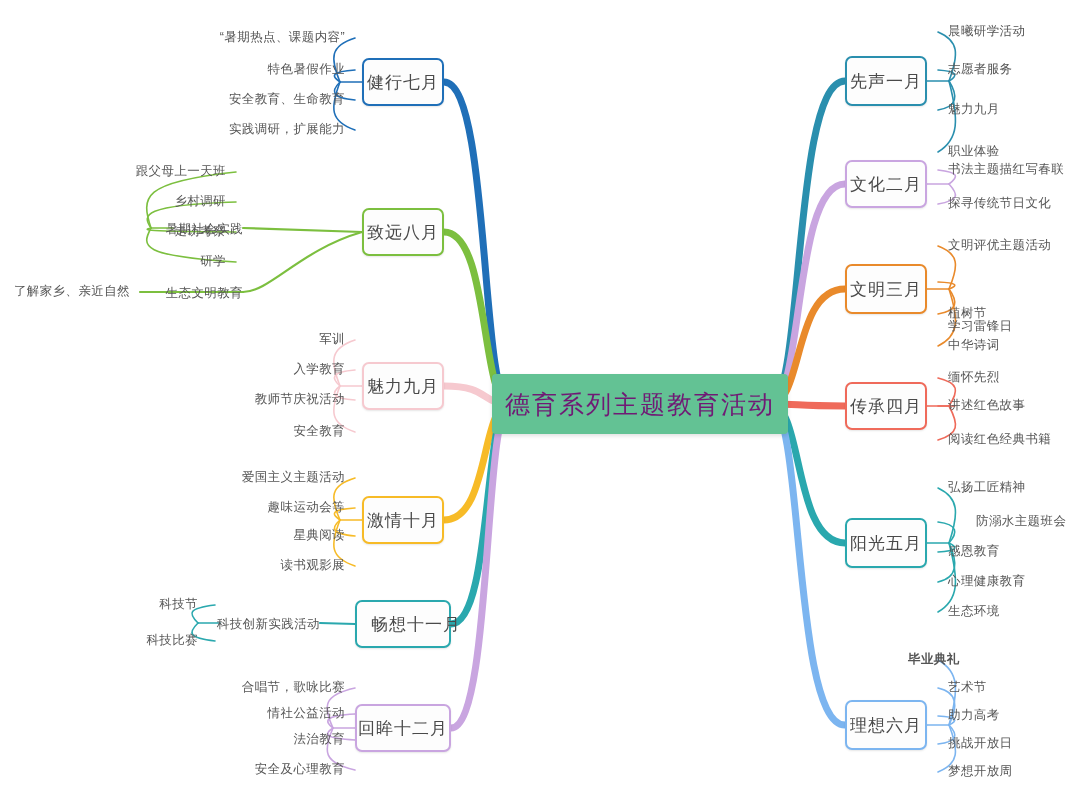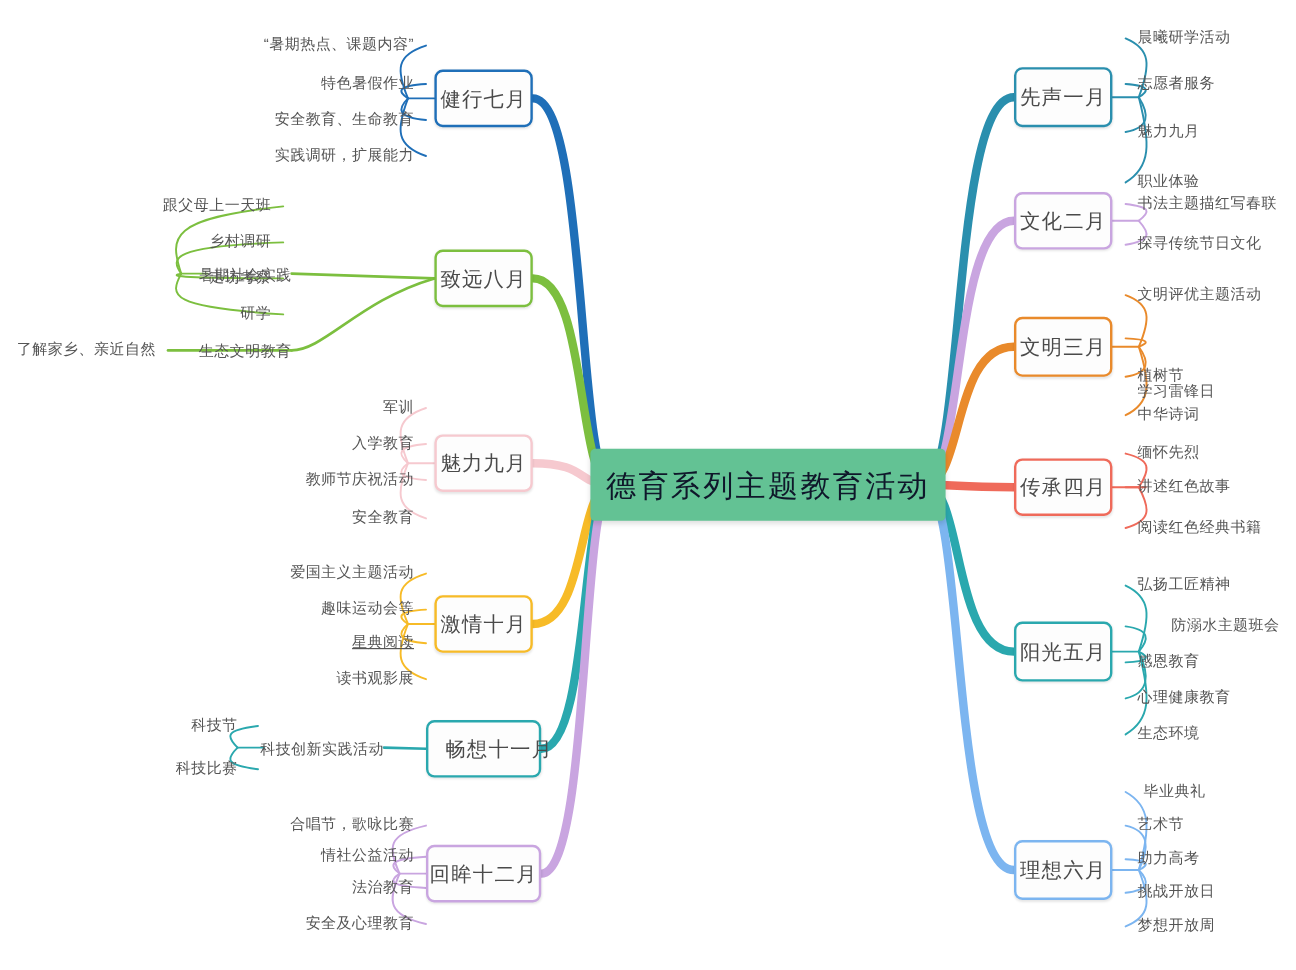--- a/index.html
+++ b/index.html
@@ -7,21 +7,21 @@
        font-family:"Liberation Sans","DejaVu Sans",sans-serif;}
   #canvas{position:absolute;inset:0;width:1080px;height:808px;}
   svg.wires{position:absolute;left:0;top:0;width:1080px;height:808px;pointer-events:none;}
 
   .node{position:absolute;box-sizing:border-box;background:#fdfdfd;border:2px solid #888;
         border-radius:7px;display:flex;align-items:center;justify-content:center;
         color:#4a4a4a;font-size:17px;letter-spacing:1px;white-space:nowrap;
         box-shadow:0 1px 2px rgba(0,0,0,.10);}
 
   .center-node{position:absolute;background:#63c294;border-radius:4px;display:flex;
-        align-items:center;justify-content:center;color:#0f172a;font-size:25px;
+        align-items:center;justify-content:center;color:#701a75;font-size:25px;
         letter-spacing:2px;white-space:nowrap;box-shadow:0 2px 4px rgba(0,0,0,.12);font-family:Liberation Mono, monospace;}
 
   .leaf{position:absolute;color:#555;font-size:12.5px;white-space:nowrap;
         letter-spacing:.4px;line-height:1;}
   .leaf.r{text-align:left;}
   .leaf.l{text-align:right;transform:translateX(-100%);}
 
   .mid{position:absolute;color:#555;font-size:12.5px;white-space:nowrap;letter-spacing:.4px;}
   .mid.l{text-align:right;transform:translateX(-100%);}
 </style>
@@ -138,21 +138,21 @@
         <span>阳光五月</span>
       </div>
       <div class="leaf r" style="left: 948px; top: 481px;">弘扬工匠精神</div>
       <div class="leaf r" style="left: 948px; top: 515px; padding-left: 28px;">防溺水主题班会</div>
       <div class="leaf r" style="left: 948px; top: 545px;">感恩教育</div>
       <div class="leaf r" style="left: 948px; top: 575px;">心理健康教育</div>
       <div class="leaf r" style="left: 948px; top: 605px;">生态环境</div>
       <div class="node" style="left: 845px; top: 700px; width: 82px; height: 50px; border-color: rgb(124, 181, 240);">
         <span>理想六月</span>
       </div>
-      <div class="leaf r" style="left: 953px; top: 653px;">毕业典礼</div>
+      <div class="leaf r" style="left: 908px; top: 653px; font-weight: bold;">毕业典礼</div>
       <div class="leaf r" style="left: 948px; top: 681px;">艺术节</div>
       <div class="leaf r" style="left: 948px; top: 709px;">助力高考</div>
       <div class="leaf r" style="left: 948px; top: 737px;">挑战开放日</div>
       <div class="leaf r" style="left: 948px; top: 765px;">梦想开放周</div>
       <div class="node" style="left: 362px; top: 58px; width: 82px; height: 48px; border-color: rgb(31, 111, 184);">
         <span>健行七月</span>
       </div>
       <div class="leaf l" style="left: 345px; top: 31px;">“暑期热点、课题内容”</div>
       <div class="leaf l" style="left: 345px; top: 63px; padding-left: 23px;">特色暑假作业</div>
       <div class="leaf l" style="left: 345px; top: 93px;">安全教育、生命教育</div>
@@ -172,21 +172,21 @@
       </div>
       <div class="leaf l" style="left: 345px; top: 333px;">军训</div>
       <div class="leaf l" style="left: 345px; top: 363px;">入学教育</div>
       <div class="leaf l" style="left: 345px; top: 393px;">教师节庆祝活动</div>
       <div class="leaf l" style="left: 345px; top: 425px;">安全教育</div>
       <div class="node" style="left: 362px; top: 496px; width: 82px; height: 48px; border-color: rgb(247, 187, 39);">
         <span>激情十月</span>
       </div>
       <div class="leaf l" style="left: 345px; top: 471px;">爱国主义主题活动</div>
       <div class="leaf l" style="left: 345px; top: 501px;">趣味运动会等</div>
-      <div class="leaf l" style="left: 345px; top: 529px; text-decoration: underline;">星典阅读</div>
+      <div class="leaf l" style="left: 345px; top: 529px;">星典阅读</div>
       <div class="leaf l" style="left: 345px; top: 559px;">读书观影展</div>
       <div class="node" style="left: 355px; top: 600px; width: 96px; height: 48px; border-color: rgb(42, 168, 174); padding-left: 26px;">
         <span>畅想十一月</span>
       </div>
       <div class="mid l" style="left: 320px; top: 616px;">科技创新实践活动</div>
       <div class="leaf l" style="left: 198px; top: 598px;">科技节</div>
       <div class="leaf l" style="left: 198px; top: 634px;">科技比赛</div>
       <div class="node" style="left: 355px; top: 704px; width: 96px; height: 48px; border-color: rgb(201, 165, 224);">
         <span>回眸十二月</span>
       </div>

